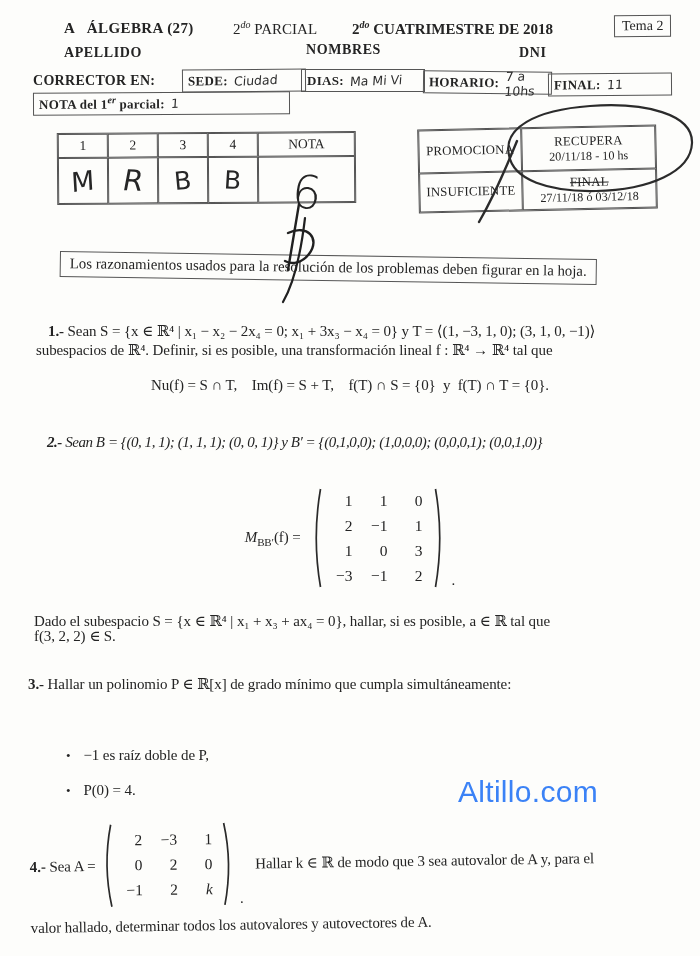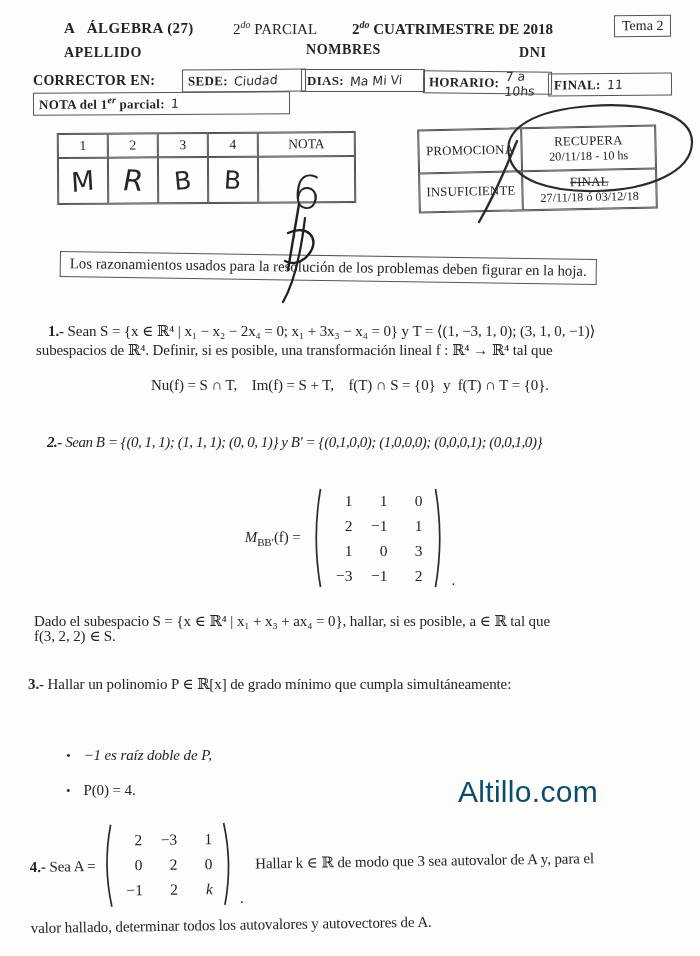--- a/index.html
+++ b/index.html
@@ -61,21 +61,21 @@
   .notice{left:60px;top:251px;border:1.4px solid #555;padding:3px 9px 4px 9px;font-size:14.8px;
           transform:rotate(.85deg);transform-origin:left top;white-space:pre;}
   
   .eqline{left:0;top:0;width:700px;text-align:center;}
   .matline{display:flex;align-items:center;justify-content:center;gap:7px;}
   .mgrid{display:grid;column-gap:15px;row-gap:7px;font-size:15.5px;padding:0 4px;}
   .mgrid span{min-width:20px;text-align:right;}
   .paren{display:block;}
   .bullet-row{display:flex;gap:13px;align-items:baseline;}
   .bullet-row::before{content:"•";font-size:13px;}
-  .wmark{left:458px;top:775px;font-family:"Liberation Sans","DejaVu Sans",sans-serif;font-size:30px;color:#0c4a6e;letter-spacing:.3px;}
+  .wmark{left:458px;top:775px;font-family:"Liberation Sans","DejaVu Sans",sans-serif;font-size:30px;color:#3b82f6;letter-spacing:.3px;}
   .p4wrap{left:30px;top:824px;width:668px;transform:rotate(-.9deg);transform-origin:left center;}
   .p4row{display:flex;align-items:center;gap:6px;}
   svg.overlay{position:absolute;left:0;top:0;pointer-events:none;}
 </style>
 </head>
 <body>
 
 <div id="page">
 
   <div class="abs h-course pre">A   ÁLGEBRA (27)</div>
@@ -180,21 +180,21 @@
     <svg class="paren" width="11" height="102" viewBox="0 0 11 102" preserveAspectRatio="none">
         <path d="M1.5,2 Q10,51 1.5,100" fill="none" stroke="#2a2a2a" stroke-width="1.7"></path>
       </svg>
     <span class="tline" style="align-self:flex-end;">.</span>
   </div>
 
   <div class="abs tline" style="left:34px;top:600px;margin-top:12px;">Dado el subespacio S = {x ∈ ℝ⁴ | x₁ + x₃ + ax₄ = 0}, hallar, si es posible, a ∈ ℝ tal que</div>
   <div class="abs tline" style="left:34px;top:627px;">f(3, 2, 2) ∈ S.</div>
 
   <div class="abs tline" style="left:28px;top:675px;"><span class="b">3.-</span><span class="pre"> Hallar un polinomio P ∈ ℝ[x] de grado mínimo que cumpla simultáneamente:</span></div>
-  <div class="abs tline bullet-row" style="left:66px;top:747px;font-style:italic;"><span>−1 es raíz doble de P,</span></div>
+  <div class="abs tline bullet-row" style="left:66px;top:747px;"><span>−1 es raíz doble de P,</span></div>
   <div class="abs tline bullet-row" style="left:66px;top:782px;align-items:flex-end;"><span>P(0) = 4.</span></div>
 
   <div class="abs wmark">Altillo.com</div>
 
   <div class="abs p4wrap">
     <div class="p4row">
       <span class="tline"><span class="b">4.-</span><span class="pre"> Sea A =</span></span>
       <svg class="paren" width="11" height="86" viewBox="0 0 11 86" preserveAspectRatio="none">
           <path d="M9.5,2 Q1,43 9.5,84" fill="none" stroke="#2a2a2a" stroke-width="1.7"></path>
         </svg>

